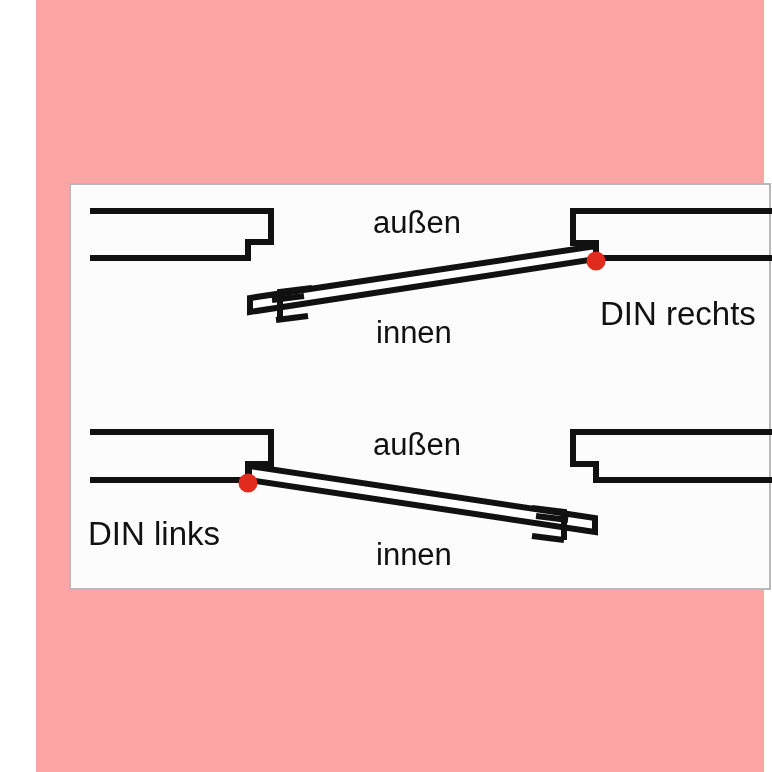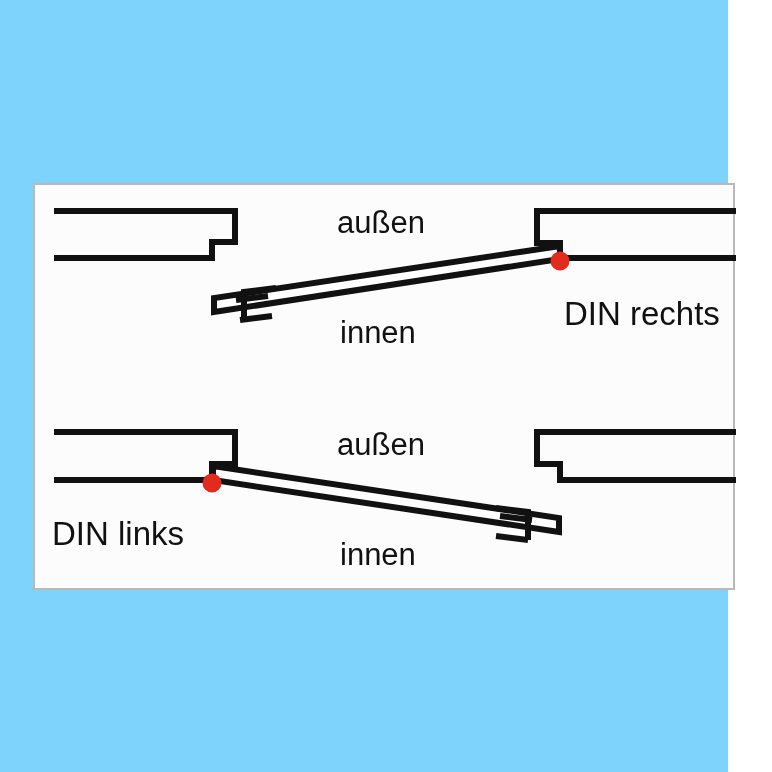--- a/index.html
+++ b/index.html
@@ -11,21 +11,22 @@
   body {
     width: 772px;
     height: 772px;
     font-family: "Liberation Sans", sans-serif;
     overflow: hidden;
   }
   #stage {
     position: relative;
     width: 728px;
     height: 772px;
-    background: #7dd3fc;
+    background: #fca5a5;
+    margin-left: 36px;
   }
   #diagram-svg {
     position: absolute;
     left: 0;
     top: 0;
     width: 772px;
     height: 772px;
     display: block;
   }
   .frame-rect {

